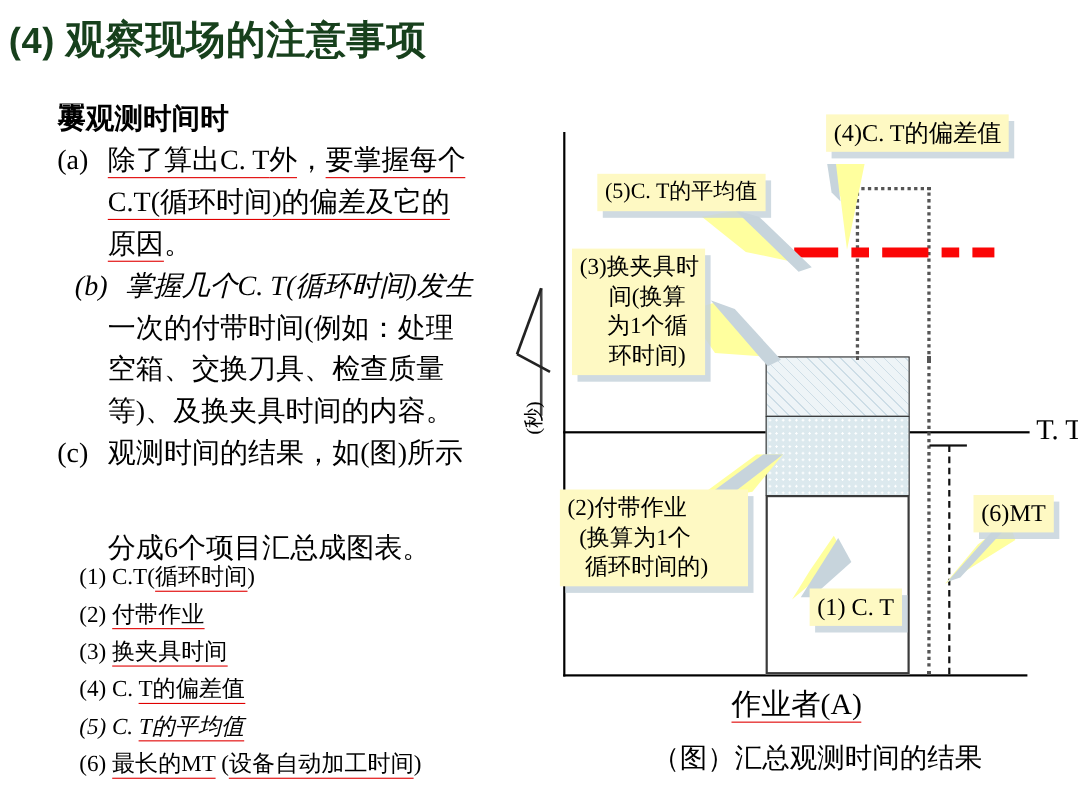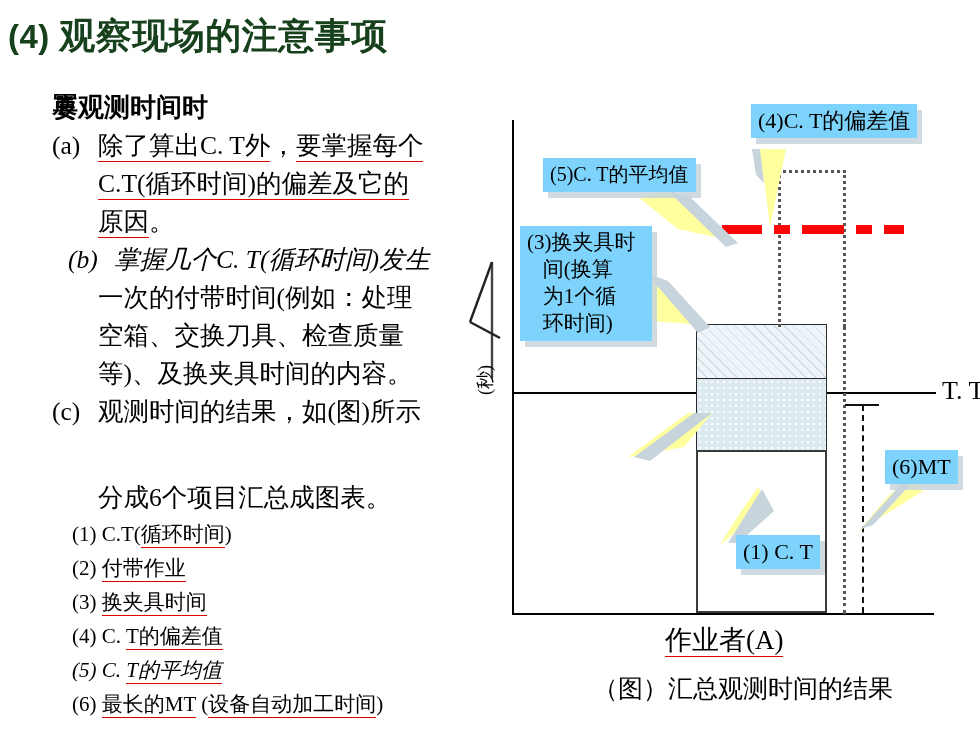--- a/index.html
+++ b/index.html
@@ -82,21 +82,20 @@
   .u-red {
     border-bottom: 1.6px solid #e00000;
     padding-bottom: 1px;
   }
 
   .listitem {
     position: absolute;
     font-size: 21px;
     line-height: 29px;
     white-space: nowrap;
-    margin-top: 10px;
   }
 
   
   #diagram {
     position: absolute;
     left: 450px;
     top: 95px;
     width: 530px;
     height: 639px;
   }
@@ -206,33 +205,33 @@
   }
   #mt-cap {
     left: 395px; top: 309px;
     width: 34px; height: 0;
     border-top: 2.5px solid #111;
   }
 
   
   .callout {
     position: absolute;
-    background: #7dd3fc;
+    background: #fef9c3;
     font-size: 21px;
     line-height: 27px;
     padding: 3px 7px 4px 7px;
     box-sizing: border-box;
     white-space: pre;
     z-index: 6;
     box-shadow: 5px 6px 0 0 rgba(199,212,220,0.85);
   }
 
   #co-4 { left: 301px; top: 9px; font-size: 22px; }
   #co-5 { left: 93px; top: 63px; font-size: 20px; }
-  #co-3 { left: 70px; top: 131px; width: 132px; }
+  #co-3 { left: 70px; top: 131px; width: 121px; text-align: center; }
   #co-2 { left: 59px; top: 350px; width: 171px; }
   #co-1 { left: 262px; top: 440px; font-size: 22px; margin-left: 24px; }
   #co-6 { left: 435px; top: 355px; font-size: 22px; }
 
   .tail { position: absolute; z-index: 5; }
 
   
   #x-label {
     left: 215px; top: 527px;
     font-size: 27px;
@@ -344,18 +343,21 @@
     <polygon points="62,0 68,18 4,58 34,22" fill="#ffff9e" stroke="none"></polygon>
     <polygon points="56,0 66,0 18,52 6,56" fill="#c7d4dc" stroke="none"></polygon>
   </svg>
 
   <div class="callout" id="co-4">(4)C. T的偏差值</div>
   <div class="callout" id="co-5">(5)C. T的平均值</div>
   <div class="callout" id="co-3">(3)换夹具时
    间(换算
    为1个循
    环时间)</div>
+  <div class="callout" id="co-2">(2)付带作业
+  (换算为1个
+   循环时间的)</div>
   <div class="callout" id="co-1">(1) C. T</div>
   <div class="callout" id="co-6">(6)MT</div>
 
   <div class="dg" id="fig-caption">（图）汇总观测时间的结果</div>
   <div class="dg" id="x-label"><span class="u-red">作业者(A)</span></div>
 </div>
 
 </body></html>

